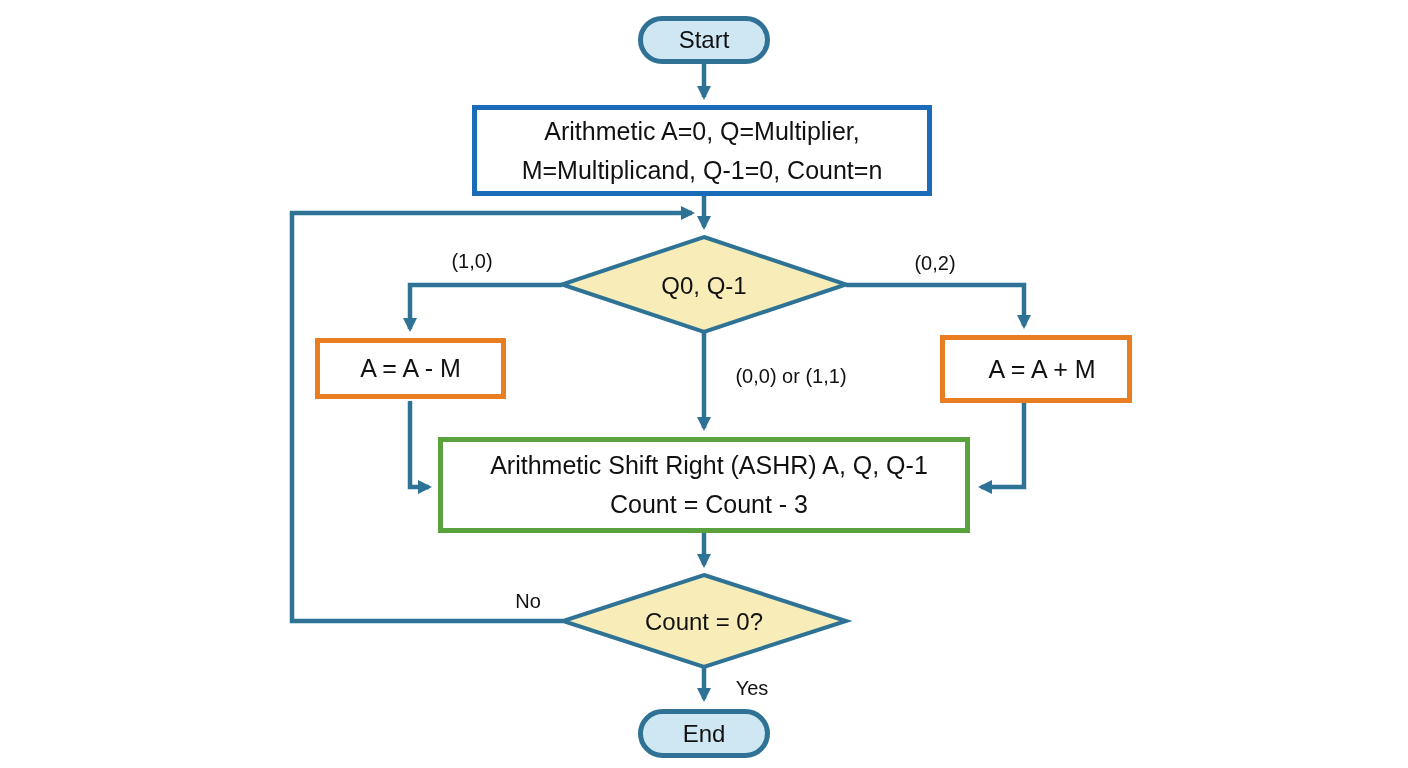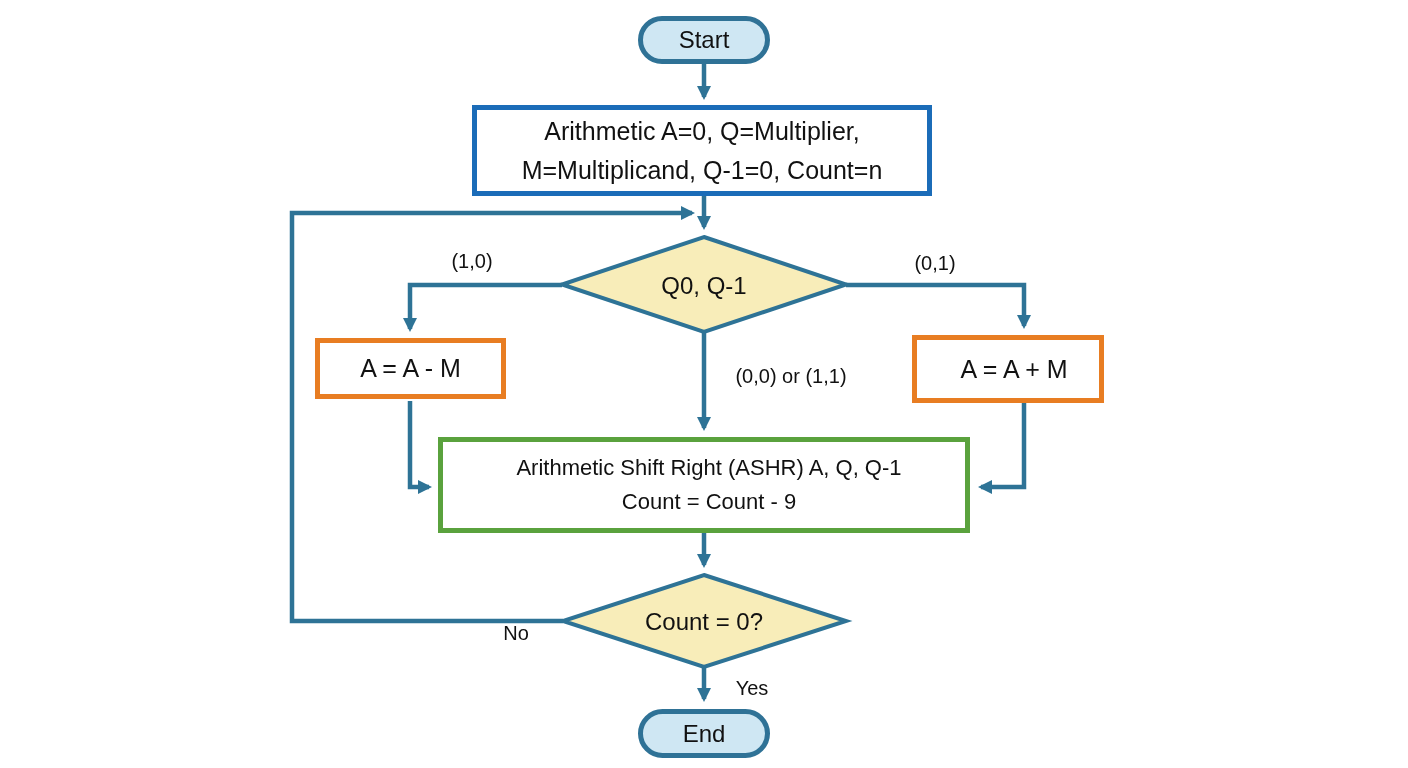--- a/index.html
+++ b/index.html
@@ -63,21 +63,21 @@
     font-size: 25px;
   }
   .process-alu {
     background: #ffffff;
     border: 5px solid var(--alu-border, #e87d22);
     font-size: 25px;
   }
   .process-shift {
     background: #ffffff;
     border: 5px solid var(--shift-border, #5aa23d);
-    font-size: 22px;
+    font-size: 25px;
     padding-left: 10px;
   }
   .diamond-text {
     position: absolute;
     z-index: 2;
     transform: translate(-50%, -50%);
     color: var(--text, #111111);
     font-size: 24px;
     white-space: nowrap;
   }
@@ -125,34 +125,34 @@
     <span>Arithmetic A=0, Q=Multiplier,</span>
     <span>M=Multiplicand, Q-1=0, Count=n</span>
   </div>
 
   <div class="diamond-text" style="left:704px; top:286px;">Q0, Q-1</div>
 
   <div class="node process-alu" style="left:315px; top:338px; width:191px; height:61px;">
     <span>A = A - M</span>
   </div>
 
-  <div class="node process-alu" style="left:912px; top:335px; width:192px; height:68px;padding-left:12px;">
+  <div class="node process-alu" style="left:940px; top:335px; width:192px; height:68px;padding-left:12px;">
     <span>A = A + M</span>
   </div>
 
   <div class="node process-shift" style="left:438px; top:437px; width:532px; height:96px;">
     <span>Arithmetic Shift Right (ASHR) A, Q, Q-1</span>
-    <span>Count = Count - 9</span>
+    <span>Count = Count - 3</span>
   </div>
 
   <div class="diamond-text" style="left:704px; top:622px;">Count = 0?</div>
 
   <div class="node terminal" style="left:638px; top:709px; width:132px; height:49px;">
     <span>End</span>
   </div>
 
   <div class="edge-label" style="left:472px; top:261px;">(1,0)</div>
-  <div class="edge-label" style="left:935px; top:263px;">(0,1)</div>
+  <div class="edge-label" style="left:935px; top:263px;">(0,2)</div>
   <div class="edge-label" style="left:791px; top:376px;">(0,0) or (1,1)</div>
-  <div class="edge-label" style="left:516px; top:601px;margin-top:32px;">No</div>
+  <div class="edge-label" style="left:528px; top:601px;">No</div>
   <div class="edge-label" style="left:744px; top:688px;margin-left:8px;">Yes</div>
 
 </div>
 
 </body></html>

